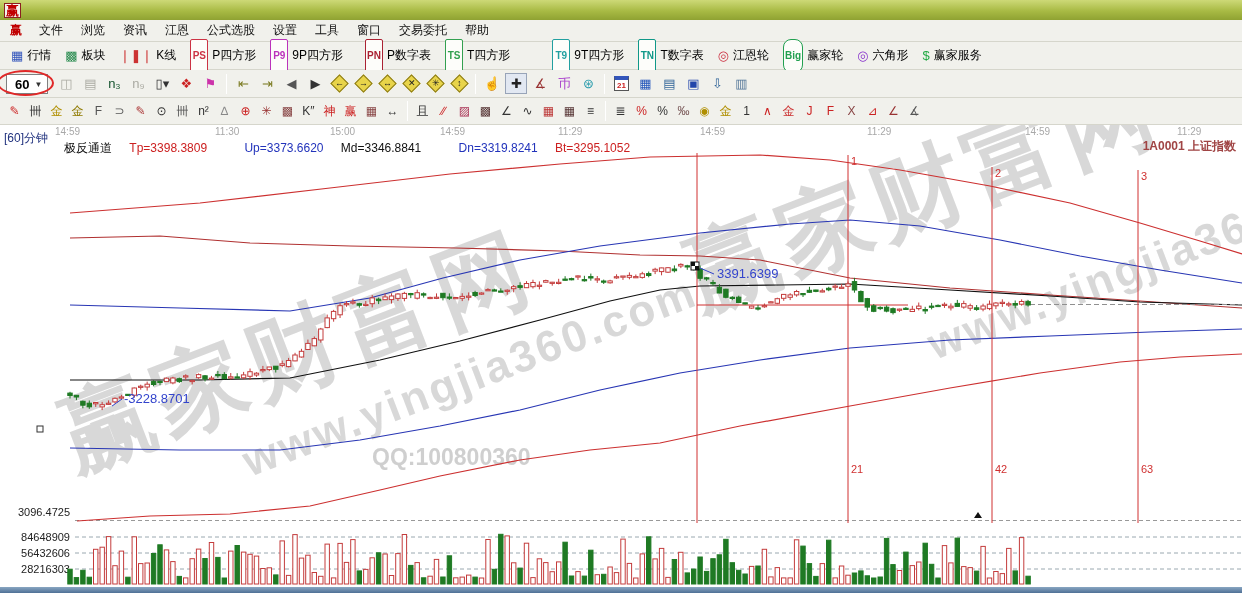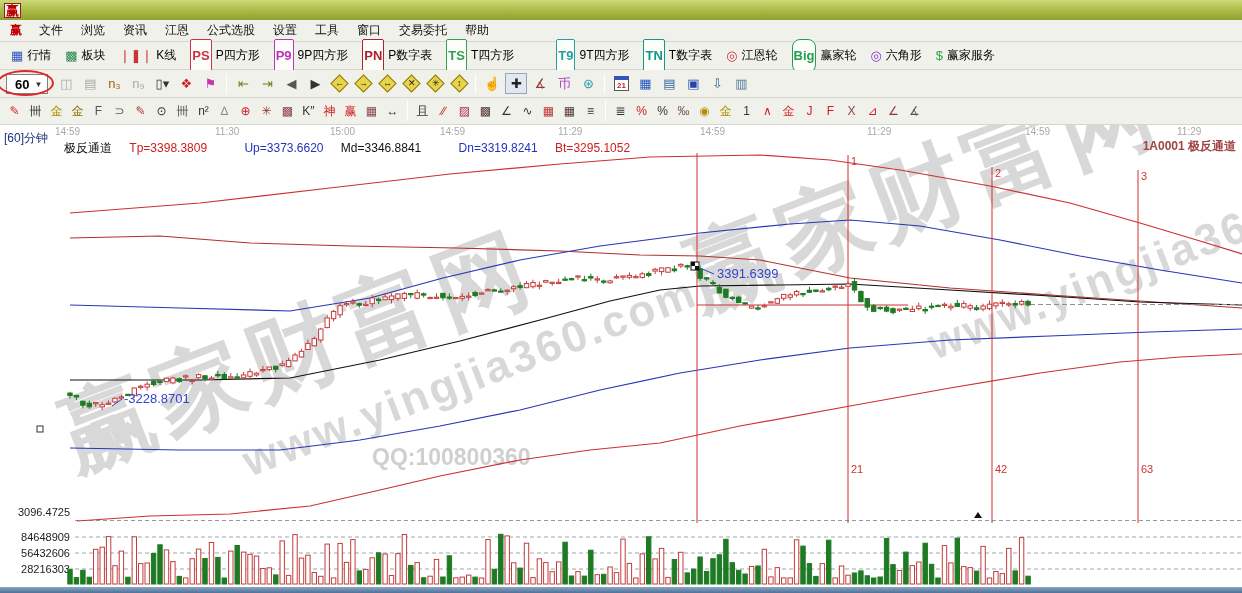--- a/index.html
+++ b/index.html
@@ -30,21 +30,21 @@
 
   
   .tb { background:#f1f1ec; border-bottom:1px solid #d6d6cc; display:flex; align-items:center; }
   .tb1 { height:28px; flex:0 0 28px; font-size:12px; padding-left:4px; }
   .tb2 { height:28px; flex:0 0 28px; position:relative; padding-left:2px; }
   .tb3 { height:27px; flex:0 0 27px; padding-left:4px; }
   .tbtn { display:flex; align-items:center; gap:4px; padding:0 7px; height:24px; cursor:default; }
   .glyph { font-size:13px; line-height:15px; }
   .badge {
     min-width:18px; height:32px; border:1px solid; border-radius:2px; background:#fdfdfa;
-    font-size:13px; font-weight:bold; display:flex; align-items:center; justify-content:center; padding:16px 1px;
+    font-size:10px; font-weight:bold; display:flex; align-items:center; justify-content:center; padding:16px 1px;
   }
   .badge.round { border-radius:8px; }
   .ic { width:22px; height:21px; display:flex; align-items:center; justify-content:center;
         font-size:13px; margin:0 1px; cursor:default; }
   .ic.pressed { border:1px solid #98a4b8; background:#e2e8f2; }
   .tb3 .ic { width:21px; margin:0; font-size:12px; }
   .sep { width:1px; height:20px; background:#c4c4ba; border-right:1px solid #ffffff; margin:0 4px; }
   .interval-btn {
     border:1px solid #808080; background:#fff; font-size:13px; font-weight:bold; color:#000;
     padding:1px 5px 1px 8px; margin:1px 6px 0 4px; display:flex; align-items:center; gap:5px; height:20px;
@@ -105,21 +105,21 @@
       </div>
       <div class="tbtn">
         <span class="badge" style="color: rgb(204, 51, 68); border-color: rgb(204, 51, 68);">PS</span>
         <span>P四方形</span>
       </div>
       <div class="tbtn">
         <span class="badge" style="color: rgb(187, 51, 187); border-color: rgb(187, 51, 187); text-align: right;">P9</span>
         <span>9P四方形</span>
       </div>
       <div class="tbtn">
-        <span class="badge" style="color: rgb(170, 34, 51); border-color: rgb(170, 34, 51);">PN</span>
+        <span class="badge" style="color: rgb(170, 34, 51); border-color: rgb(170, 34, 51); margin-left: 8px;">PN</span>
         <span>P数字表</span>
       </div>
       <div class="tbtn">
         <span class="badge" style="color: rgb(51, 160, 80); border-color: rgb(51, 160, 80);">TS</span>
         <span>T四方形</span>
       </div>
       <div class="tbtn">
         <span class="badge" style="color: rgb(34, 160, 160); border-color: rgb(34, 160, 160); margin-left: 28px;">T9</span>
         <span>9T四方形</span>
       </div>
@@ -151,21 +151,21 @@
         <span>60</span>
         <span class="caret">▼</span>
       </div>
       <div class="ic">
         <span style="color: rgb(170, 170, 162);">◫</span>
       </div>
       <div class="ic">
         <span style="color: rgb(170, 170, 162);">▤</span>
       </div>
       <div class="ic">
-        <span style="color: #a16207;">n₃</span>
+        <span style="color: #14532d;">n₃</span>
       </div>
       <div class="ic">
         <span style="color: rgb(170, 170, 162);">n₉</span>
       </div>
       <div class="ic">
         <span style="color: rgb(51, 51, 51);">▯▾</span>
       </div>
       <div class="ic">
         <span style="color: rgb(204, 34, 34);">❖</span>
       </div>
@@ -389,21 +389,21 @@
   <div class="chart">
     <div class="period-label">[60]分钟</div>
     <div class="ind-row">
       <span class="t-black">极反通道</span>
       <span class="t-red">Tp=3398.3809</span>
       <span class="t-blue">Up=3373.6620</span>
       <span class="t-black">Md=3346.8841</span>
       <span class="t-blue">Dn=3319.8241</span>
       <span class="t-red">Bt=3295.1052</span>
     </div>
-    <div class="symbol-label">1A0001  极反通道</div>
+    <div class="symbol-label">1A0001  上证指数</div>
     <svg id="chartsvg" width="1242" height="462" viewBox="0 0 1242 462">
         <g fill="#cfcfcf" opacity="0.8">
           <text x="0" y="0" font-size="92" font-weight="bold" letter-spacing="8" transform="translate(75,345) rotate(-21)">赢家财富网</text>
           <text x="0" y="0" font-size="44" font-weight="bold" letter-spacing="3" transform="translate(250,352) rotate(-21)">www.yingjia360.com</text>
           <text x="0" y="0" font-size="92" font-weight="bold" letter-spacing="8" transform="translate(700,185) rotate(-21)">赢家财富网</text>
           <text x="0" y="0" font-size="44" font-weight="bold" letter-spacing="3" transform="translate(935,235) rotate(-21)">www.yingjia360.com</text>
           <text x="372" y="340" font-size="23" font-weight="bold" fill="#c4c4c4">QQ:100800360</text>
         </g>
         <g fill="#a8a8a8" font-size="10">
           <text x="55" y="10">14:59</text>

